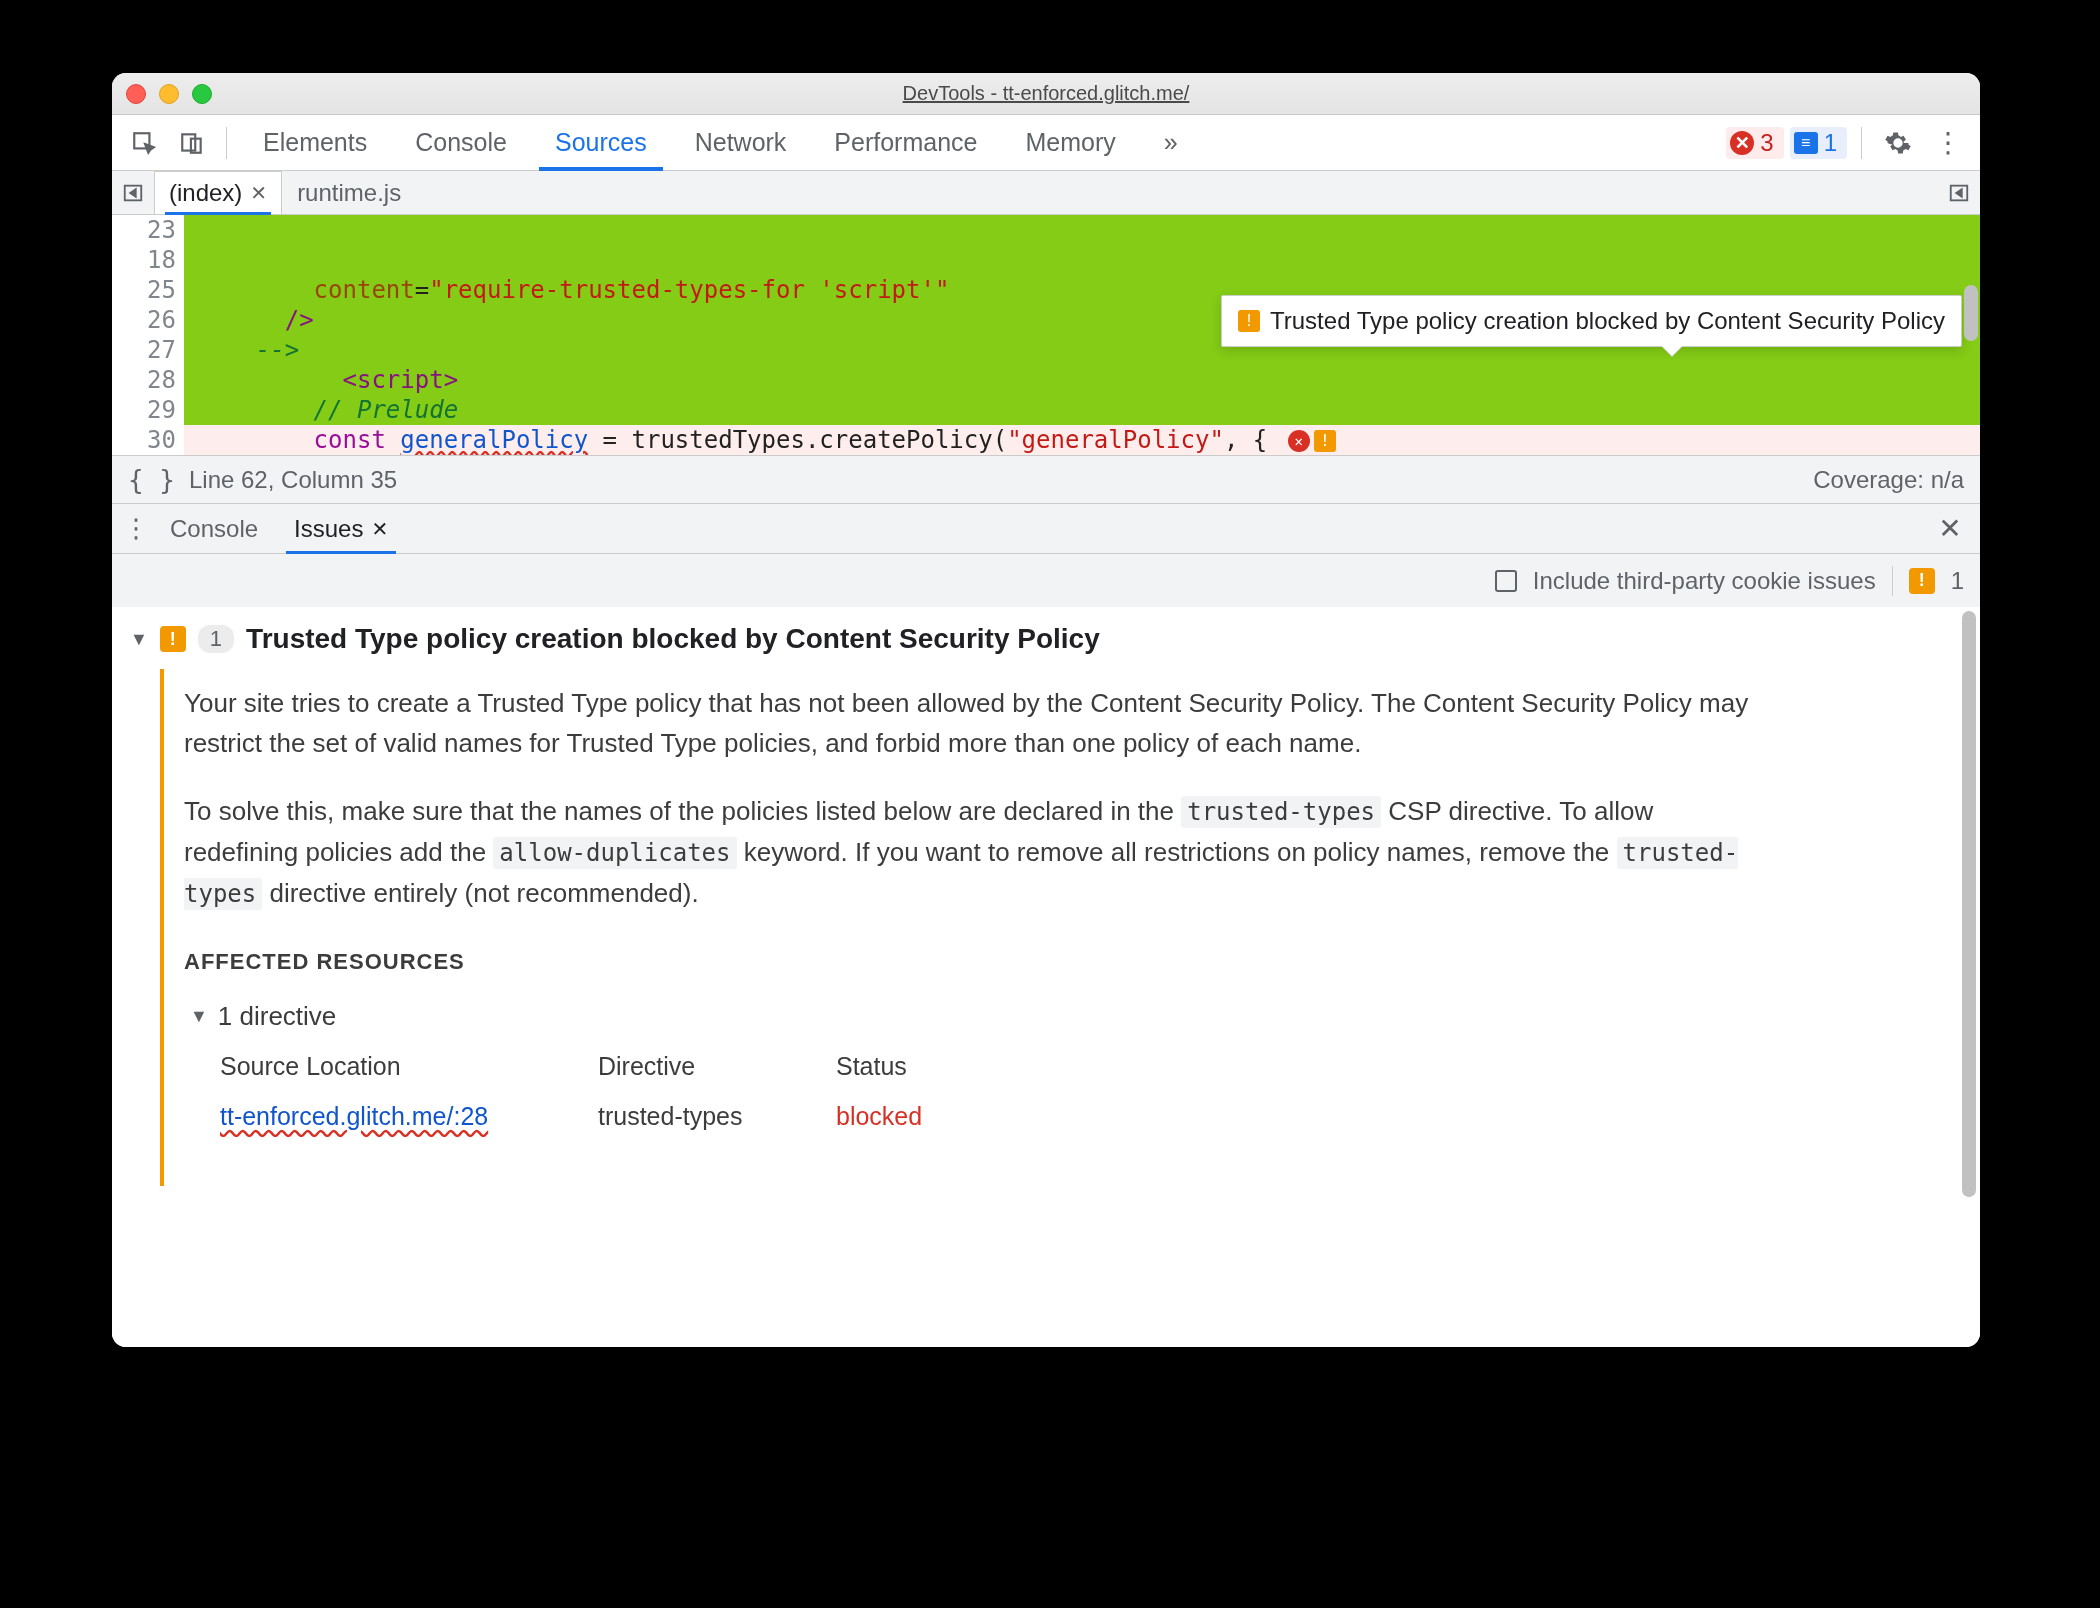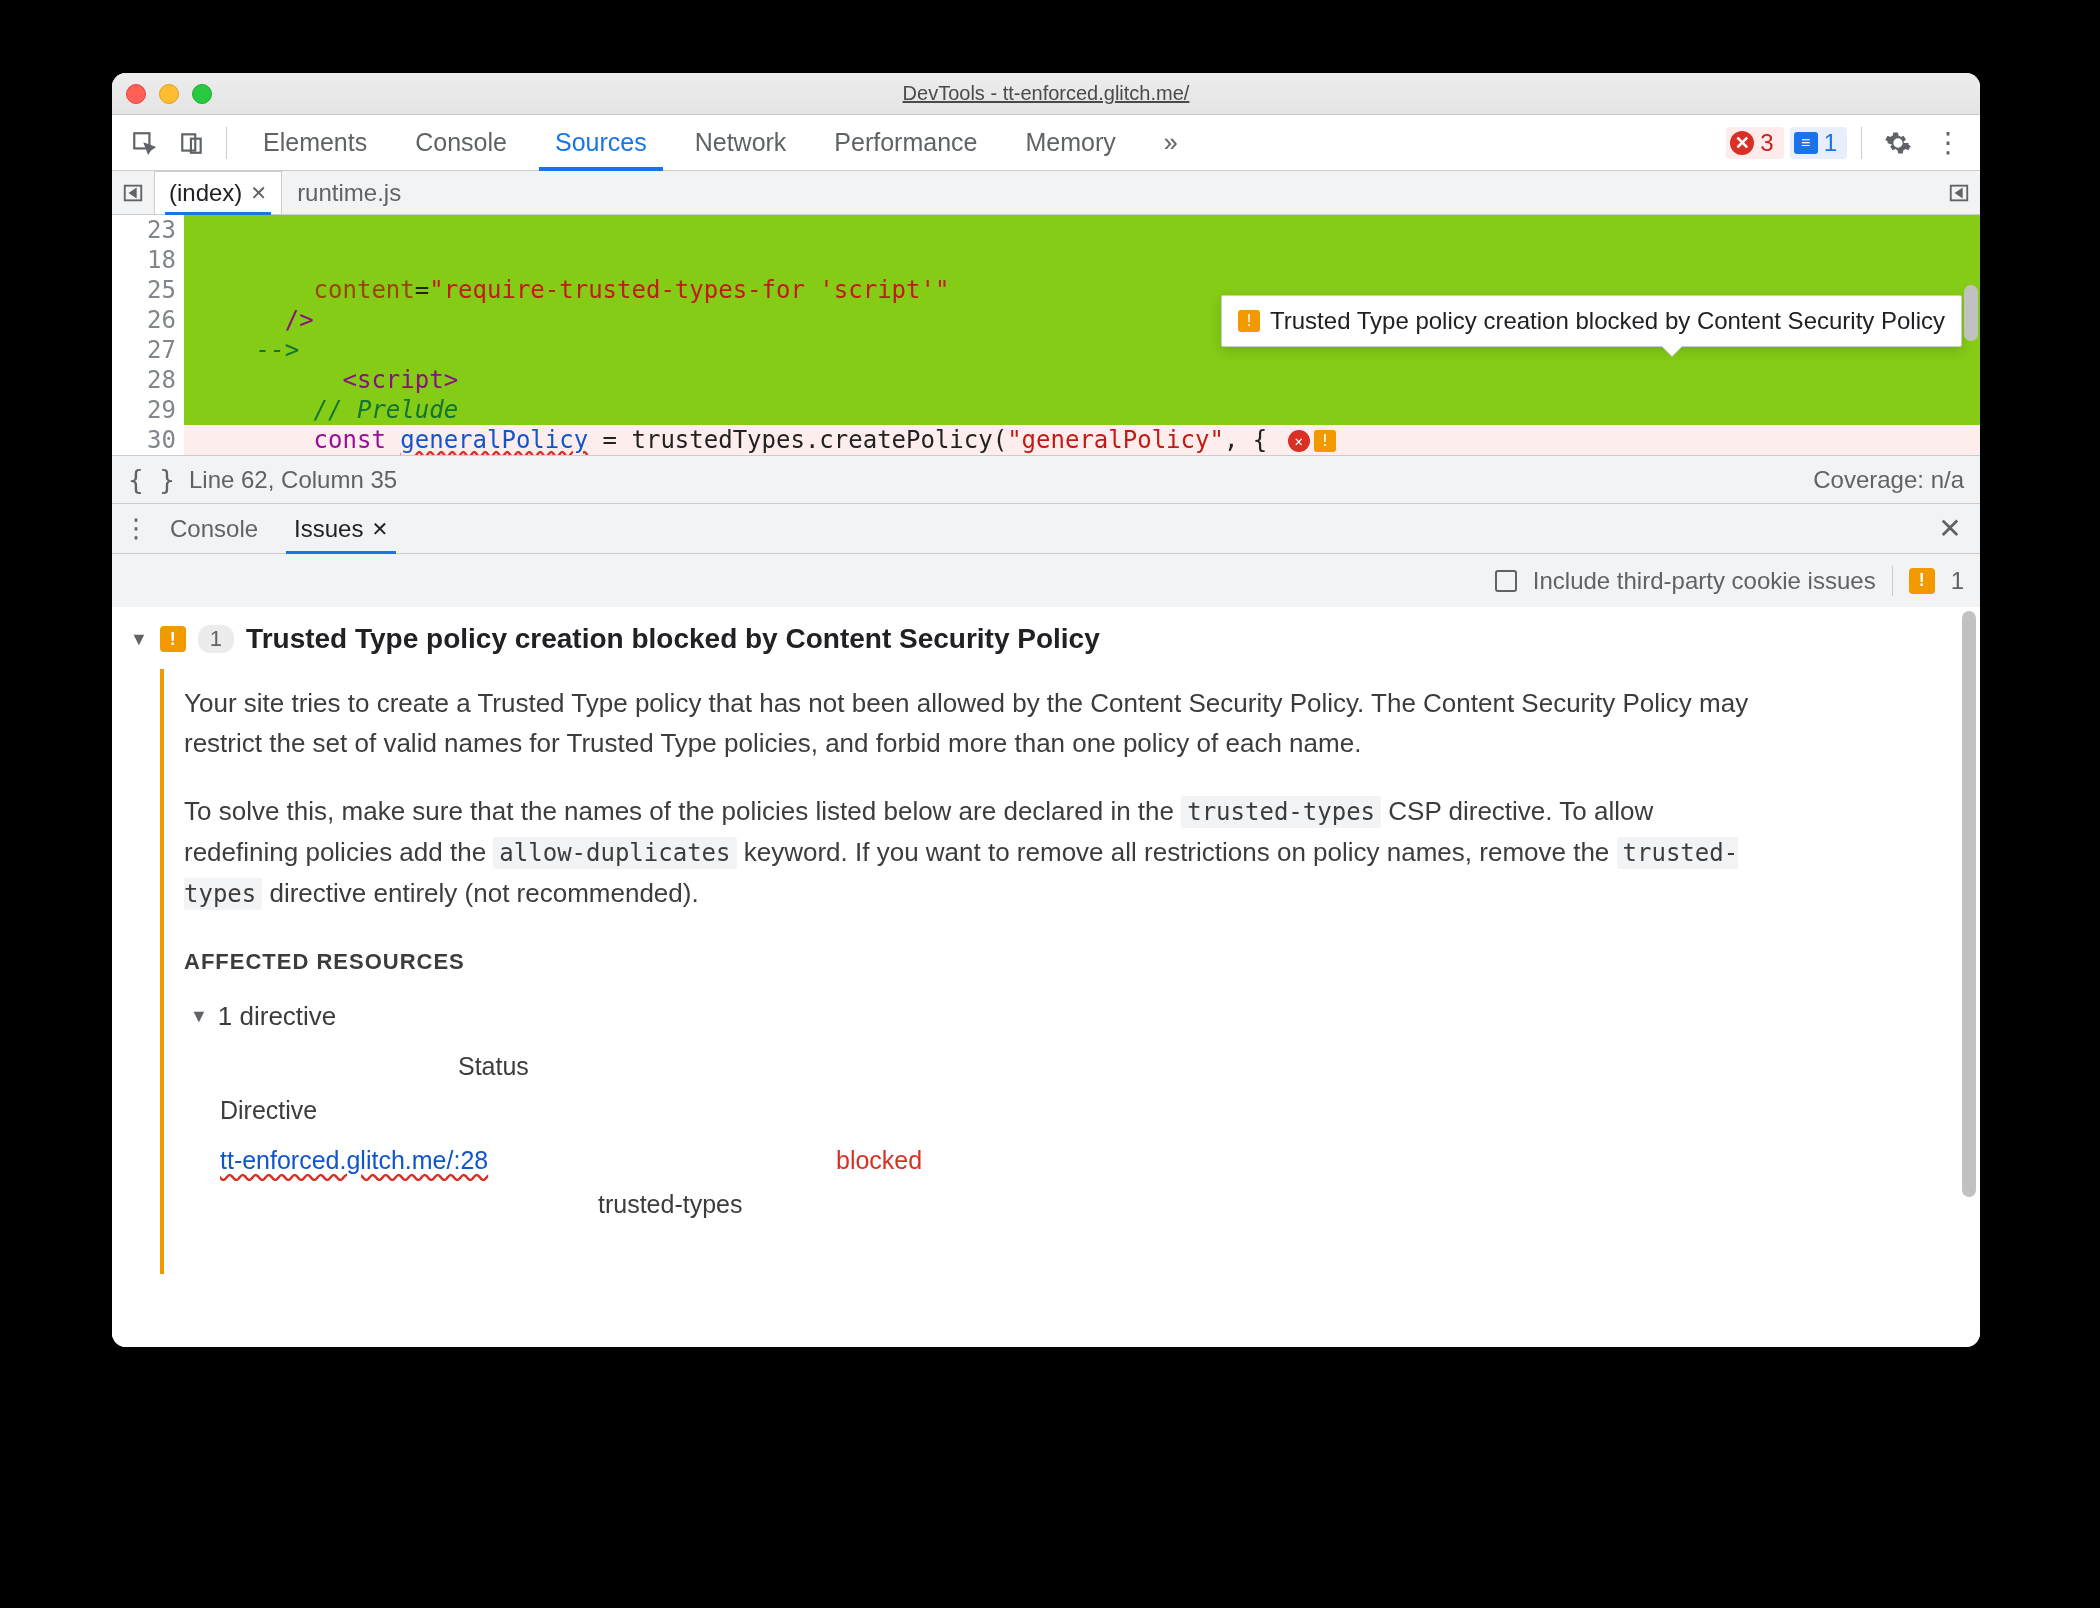--- a/index.html
+++ b/index.html
@@ -182,21 +182,21 @@
     position:relative;
   }
   .issue-content p{margin-bottom:28px;max-width:1590px;}
   code.inline{background:#f1f3f4;font-family:ui-monospace,monospace;font-size:24px;padding:2px 6px;border-radius:3px;}
   .aff-title{font-size:22px;letter-spacing:1px;font-weight:600;margin:10px 0 14px;color:#3c3c3c;}
   .dir-row{display:flex;align-items:center;gap:10px;font-size:26px;margin-bottom:10px;margin-left:6px;}
   .table{margin-left:36px;}
   .th-row,.td-row{display:flex;gap:28px;font-size:25px;}
   .th-row{color:#3c3c3c;margin-bottom:10px;}
   .col1{width:350px;}
-  .col2{width:210px;margin-top:44px;}
+  .col2{width:210px;}
   .col3{width:140px;}
   .link{color:#1155cc;text-decoration:underline wavy #d93025;text-underline-offset:4px;}
   .status-red{color:#d93025;}
   .body-scroll{position:absolute;right:4px;top:4px;bottom:4px;width:14px;}
   .body-scroll .thumb{position:absolute;top:0;height:80%;left:0;right:0;background:#c1c1c1;border-radius:7px;}
   svg{display:block;}
 </style>
 </head>
 <body>
 
@@ -335,20 +335,21 @@
       <p>
         <span>To solve this, make sure that the names of the policies listed below are declared in the </span><code class="inline">trusted-types</code><span> CSP directive. To allow redefining policies add the </span><code class="inline">allow-duplicates</code><span> keyword. If you want to remove all restrictions on policy names, remove the </span><code class="inline">trusted-types</code><span> directive entirely (not recommended).</span>
       </p>
       <div class="aff-title">AFFECTED RESOURCES</div>
       <div class="dir-row">
         <span class="tri">▼</span>
         <span>1 directive</span>
       </div>
       <div class="table">
         <div class="th-row">
+          <div class="col1">Source Location</div>
           <div class="col2">Directive</div>
           <div class="col3">Status</div>
         </div>
         <div class="td-row">
           <div class="col1"><span class="link">tt-enforced.glitch.me/:28</span></div>
           <div class="col2">trusted-types</div>
           <div class="col3 status-red">blocked</div>
         </div>
       </div>
     </div>

